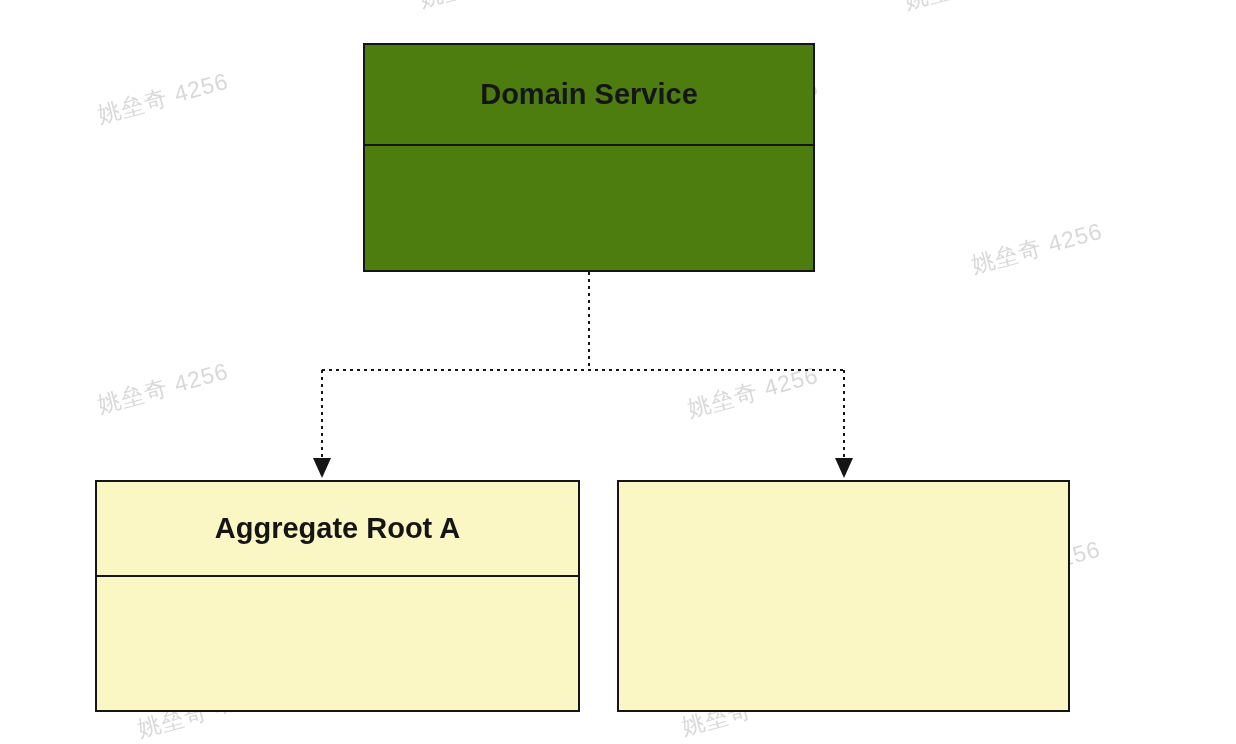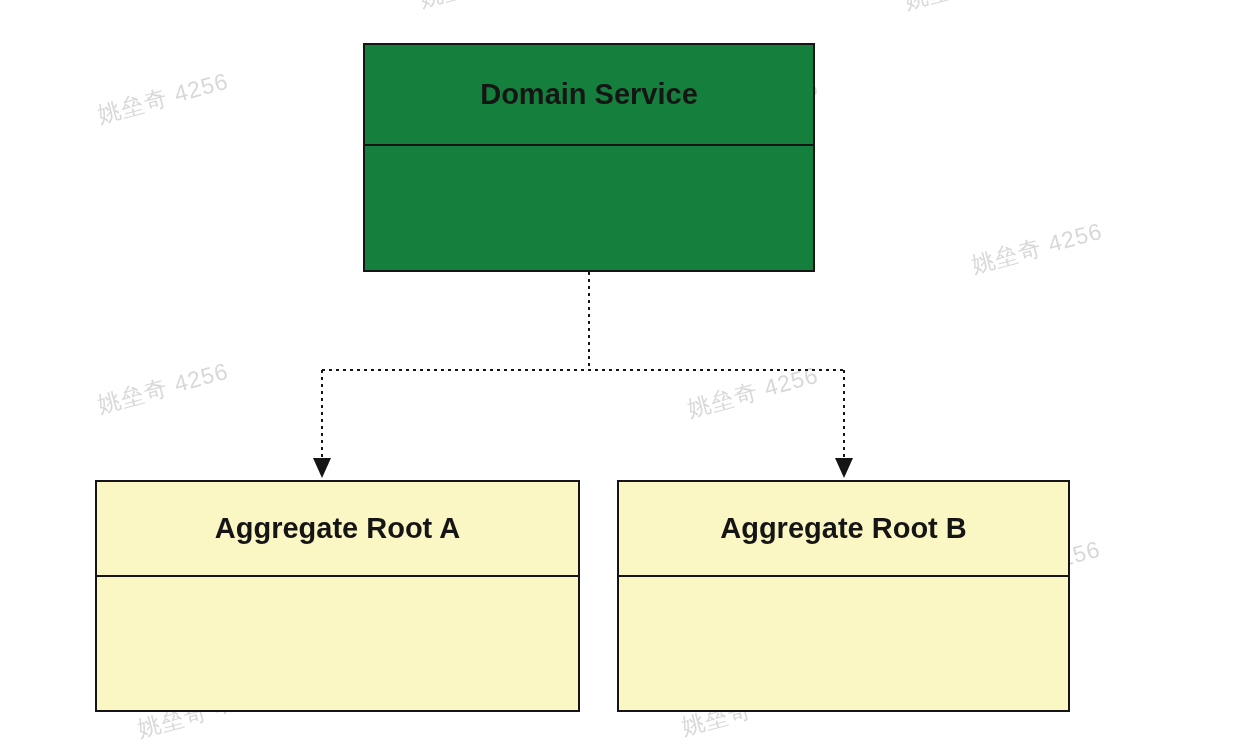--- a/index.html
+++ b/index.html
@@ -35,21 +35,21 @@
     width: 1236px; height: 744px;
     z-index: 2;
   }
   .node {
     position: absolute;
     border: 2px solid #151515;
     display: flex;
     flex-direction: column;
     z-index: 3;
   }
-  .node-green { background: #15803d; }
+  .node-green { background: #4d7c0f; }
   .node-yellow { background: #fbf7c5; }
   .node-header {
     border-bottom: 2px solid #151515;
     display: flex;
     align-items: center;
     justify-content: center;
   }
   .node-title {
     font-weight: bold;
     font-size: 29px;
@@ -102,19 +102,16 @@
   </div>
 
   <div class="node node-yellow" id="node-aggregate-a">
     <div class="node-header">
       <span class="node-title">Aggregate Root A</span>
     </div>
     <div class="node-body"></div>
   </div>
 
   <div class="node node-yellow" id="node-aggregate-b">
-    <div class="node-header">
-      <span class="node-title">Aggregate Root B</span>
-    </div>
     <div class="node-body"></div>
   </div>
 
 </div>
 
 </body></html>

